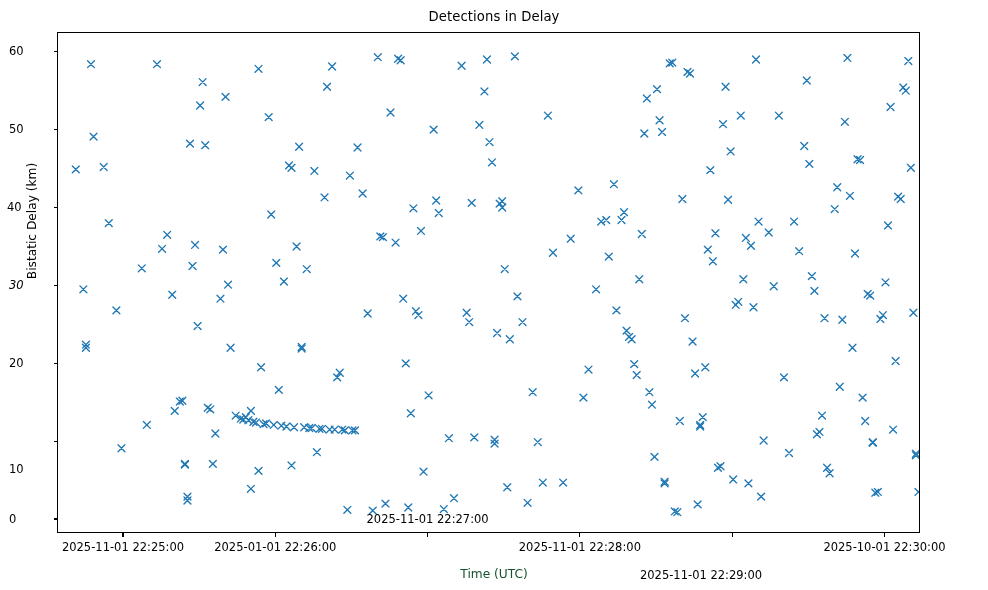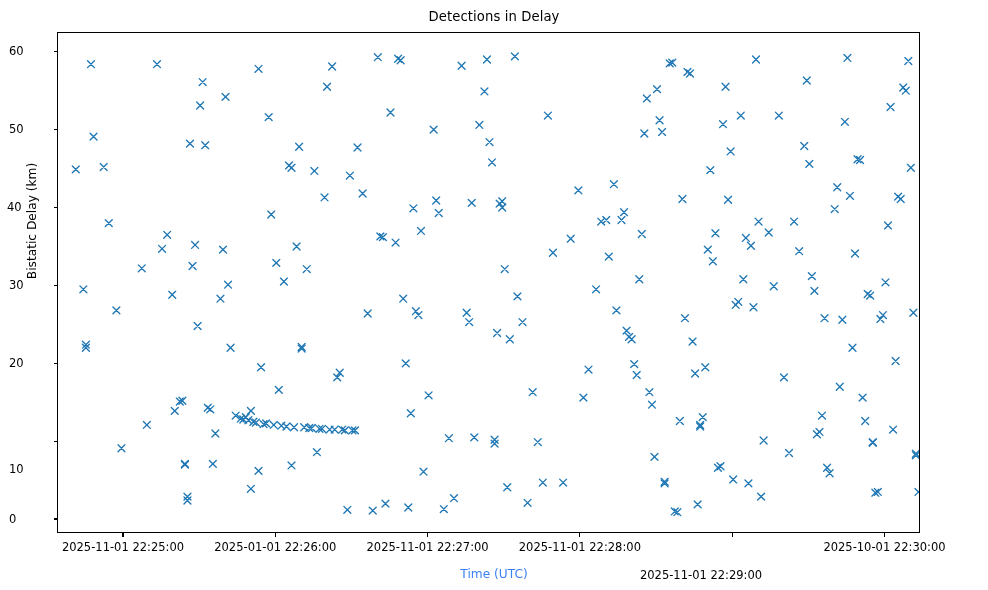--- a/index.html
+++ b/index.html
@@ -87,21 +87,21 @@
     transform-origin: center center;
     white-space: nowrap;
   }
   #xlabel {
     position: absolute;
     left: 0;
     top: 567px;
     width: 988px;
     text-align: center;
     font-size: 12.2px;
-    color: #3b82f6;
+    color: #14532d;
   }
 </style>
 </head>
 <body>
 
 <div id="figure">
 
   <div id="chart-title">Detections in Delay</div>
 
   <div id="plot-area">
@@ -381,35 +381,35 @@
   </div>
 
   <div id="y-ticks">
       <div class="tick-mark ytick-mark" style="left: 53.5px; top: 518.425px;"></div>
       <div class="tick-label ytick-label" style="left: 9px; top: 518.975px; width: 41px;">0</div>
       <div class="tick-mark ytick-mark" style="left: 53.5px; top: 440.509px;"></div>
       <div class="tick-label ytick-label" style="left: 9px; top: 441.059px; width: 41px; margin-top: 28px;">10</div>
       <div class="tick-mark ytick-mark" style="left: 53.5px; top: 362.593px;"></div>
       <div class="tick-label ytick-label" style="left: 9px; top: 363.143px; width: 41px;">20</div>
       <div class="tick-mark ytick-mark" style="left: 53.5px; top: 284.677px;"></div>
-      <div class="tick-label ytick-label" style="left: 9px; top: 285.227px; width: 41px;">30</div>
+      <div class="tick-label ytick-label" style="left: 9px; top: 285.227px; width: 41px; font-style: italic;">30</div>
       <div class="tick-mark ytick-mark" style="left: 53.5px; top: 206.761px;"></div>
       <div class="tick-label ytick-label" style="left: 7px; top: 207.311px; width: 41px;">40</div>
       <div class="tick-mark ytick-mark" style="left: 53.5px; top: 128.845px;"></div>
       <div class="tick-label ytick-label" style="left: 9px; top: 129.395px; width: 41px;">50</div>
       <div class="tick-mark ytick-mark" style="left: 53.5px; top: 50.929px;"></div>
       <div class="tick-label ytick-label" style="left: 9px; top: 51.479px; width: 41px;">60</div>
     </div>
   <div id="x-ticks">
       <div class="tick-mark xtick-mark" style="left: 122.444px; top: 533px;"></div>
       <div class="tick-label xtick-label" style="left: 122.994px; top: 540px;">2025-11-01 22:25:00</div>
       <div class="tick-mark xtick-mark" style="left: 274.738px; top: 533px;"></div>
       <div class="tick-label xtick-label" style="left: 275.288px; top: 540px;">2025-01-01 22:26:00</div>
       <div class="tick-mark xtick-mark" style="left: 427.032px; top: 533px;"></div>
-      <div class="tick-label xtick-label" style="left: 427.582px; top: 540px;">2025-11-01 22:27:00</div>
+      <div class="tick-label xtick-label" style="left: 427.582px; top: 512px;">2025-11-01 22:27:00</div>
       <div class="tick-mark xtick-mark" style="left: 579.326px; top: 533px;"></div>
       <div class="tick-label xtick-label" style="left: 579.876px; top: 540px;">2025-11-01 22:28:00</div>
       <div class="tick-mark xtick-mark" style="left: 731.621px; top: 533px;"></div>
       <div class="tick-label xtick-label" style="left: 701px; top: 540px; margin-top: 28px;">2025-11-01 22:29:00</div>
       <div class="tick-mark xtick-mark" style="left: 883.915px; top: 533px;"></div>
       <div class="tick-label xtick-label" style="left: 884.465px; top: 540px;">2025-10-01 22:30:00</div>
     </div>
 
   <div id="ylabel">Bistatic Delay (km)</div>
   <div id="xlabel">Time (UTC)</div>

